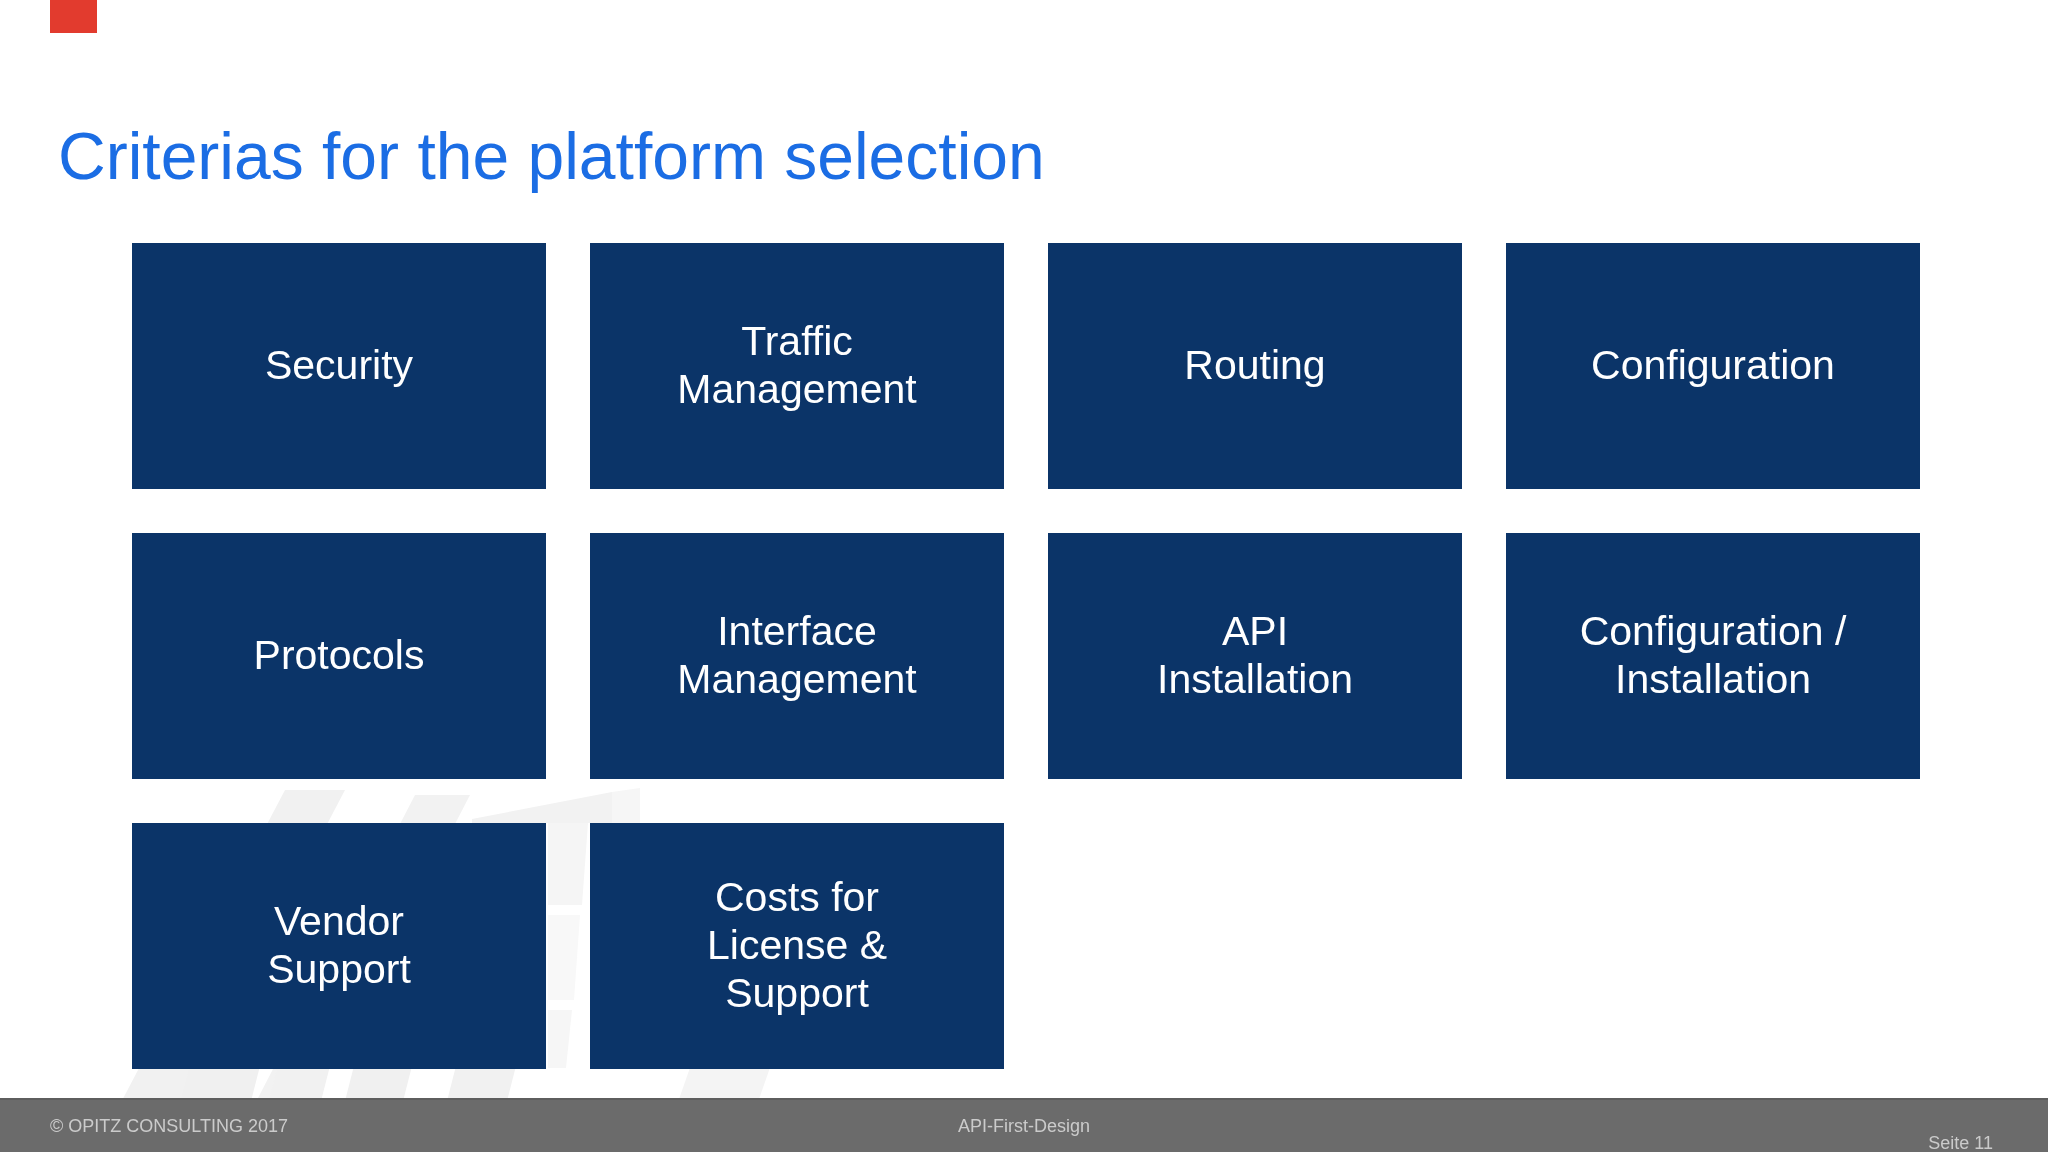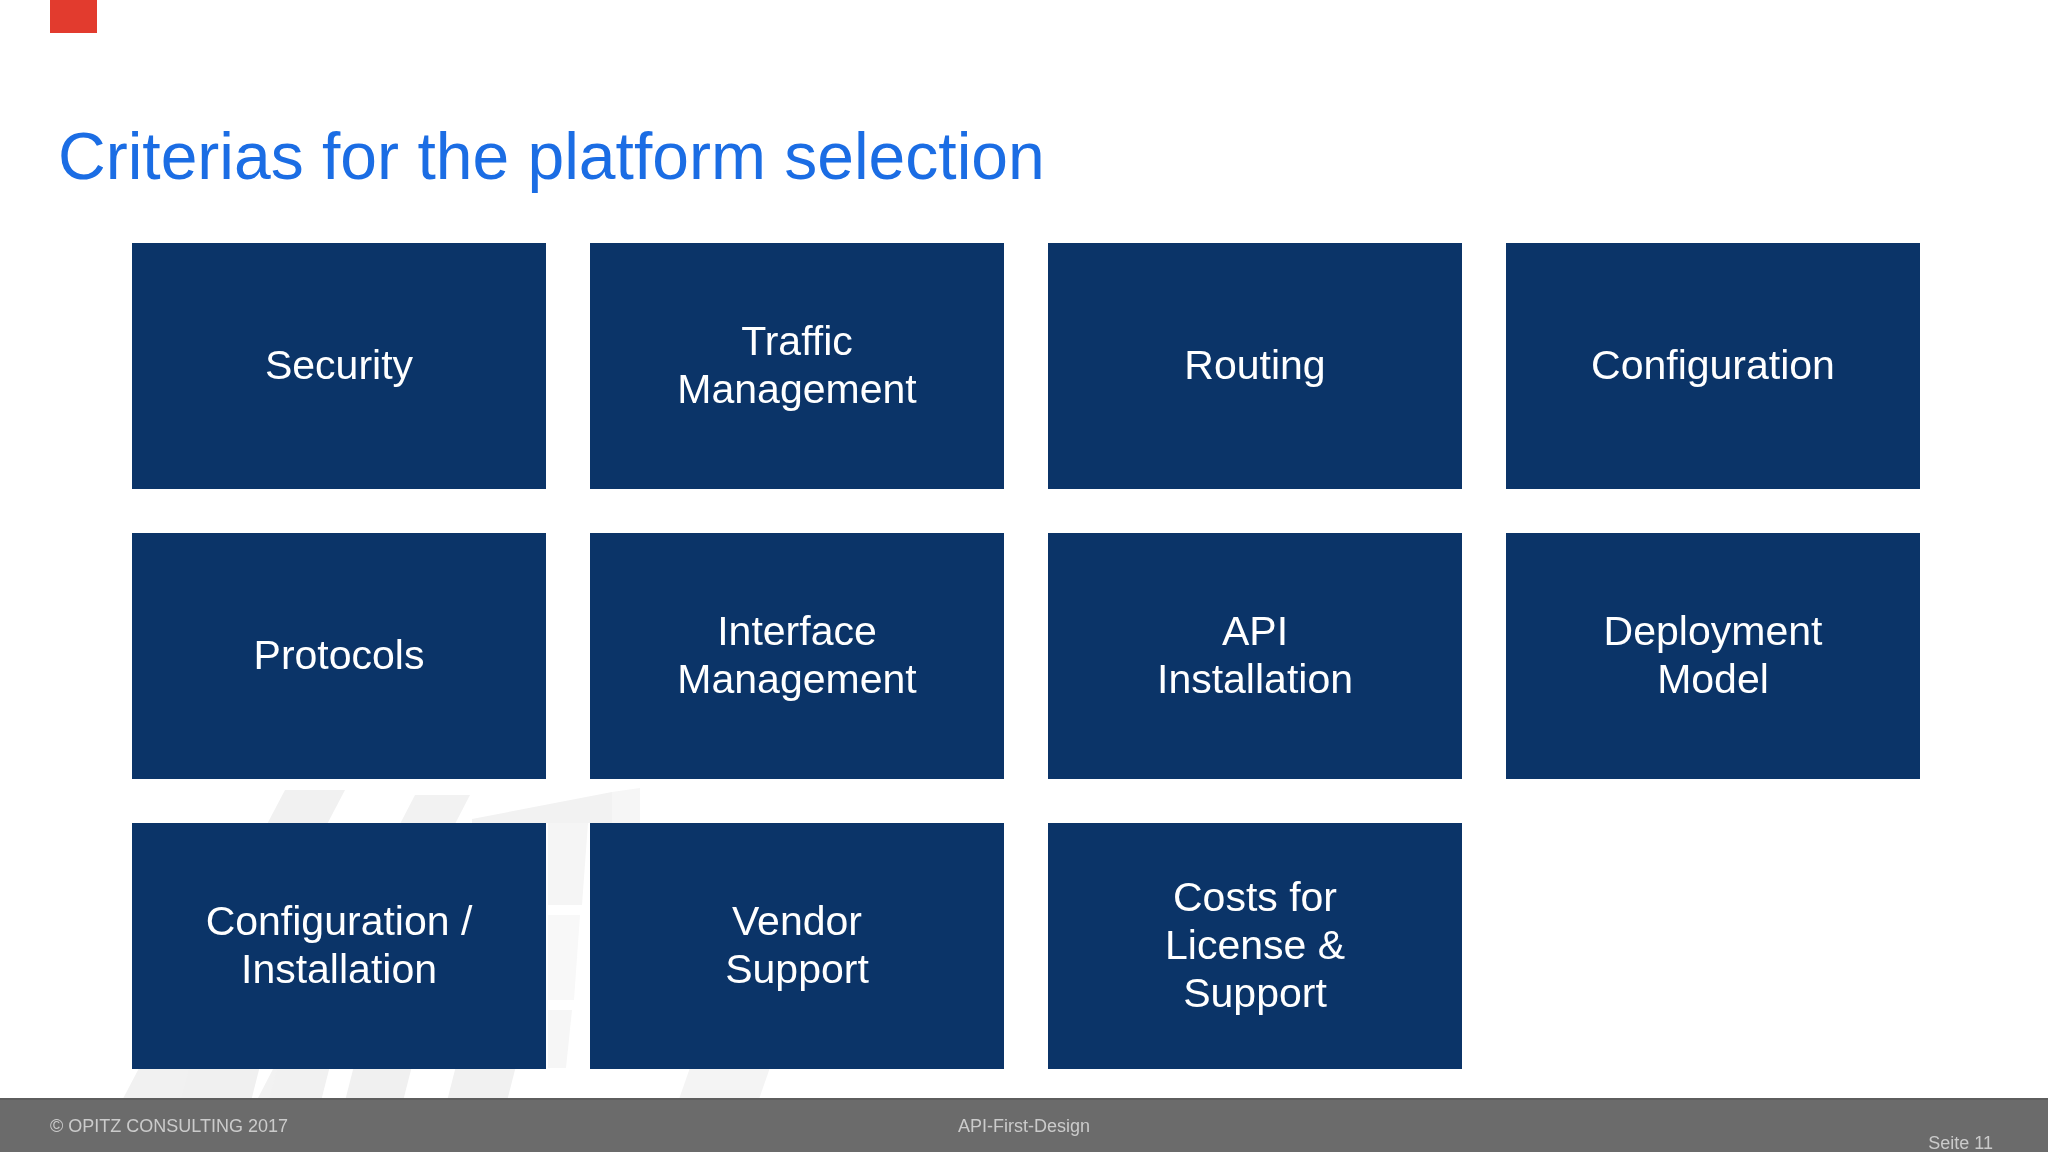--- a/index.html
+++ b/index.html
@@ -138,24 +138,20 @@
     </div>
     <div class="box">
       <div class="box-label">Interface
 Management</div>
     </div>
     <div class="box">
       <div class="box-label">API
 Installation</div>
     </div>
     <div class="box">
-      <div class="box-label">Deployment
-Model</div>
-    </div>
-    <div class="box">
       <div class="box-label">Configuration /
 Installation</div>
     </div>
     <div class="box">
       <div class="box-label">Vendor
 Support</div>
     </div>
     <div class="box">
       <div class="box-label">Costs for
 License &amp;

